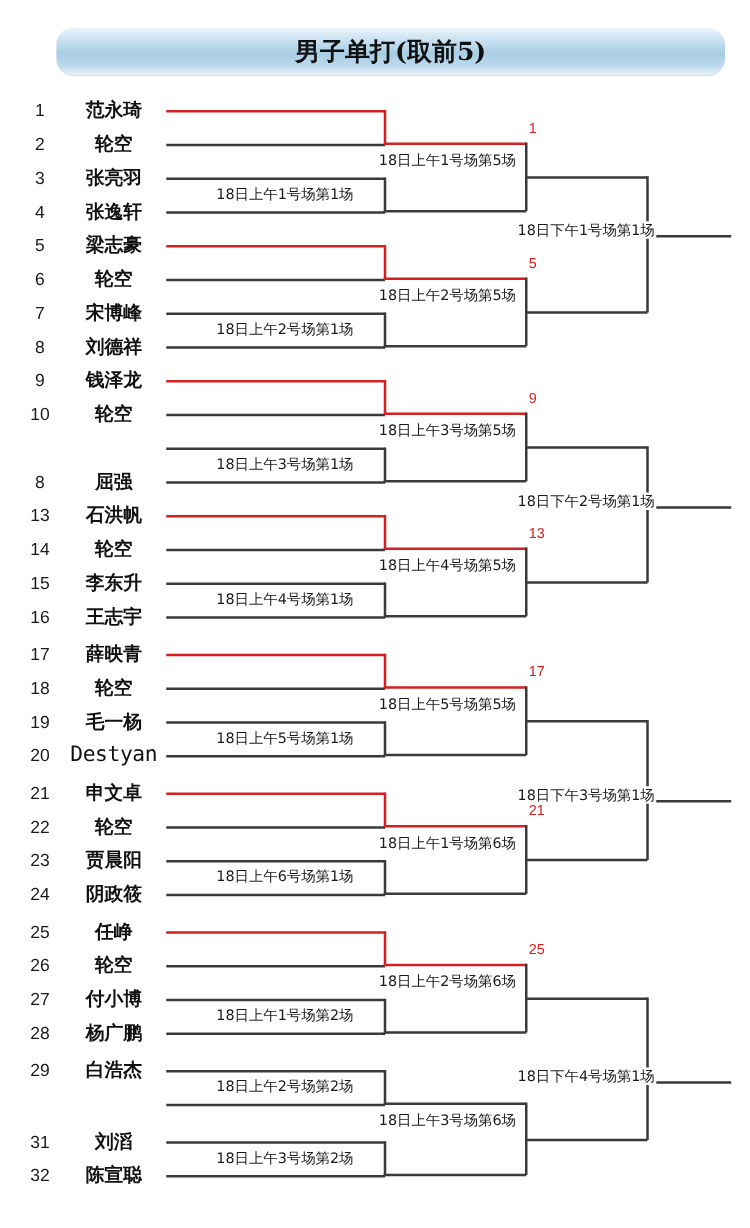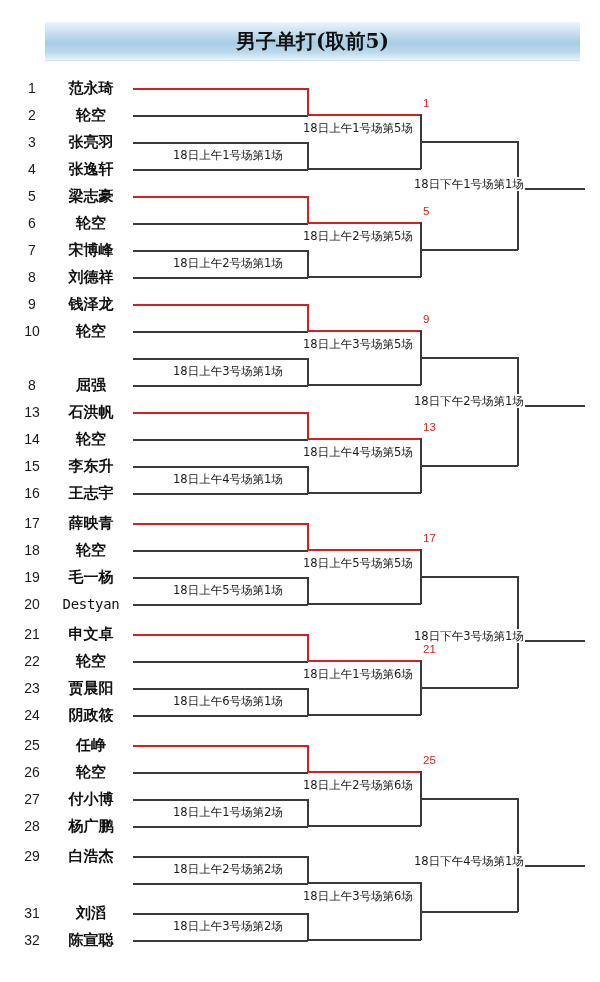--- a/index.html
+++ b/index.html
@@ -22,20 +22,21 @@
     top: 22px;
     width: 535px;
     height: 38px;
     background: linear-gradient(to bottom,
         #eef6fb 0%,
         #cfe4f2 22%,
         #a8cde4 55%,
         #bcd9ec 80%,
         #e8f3fa 100%);
     border-bottom: 1px solid #cfe2ee;
+    border-radius: 14px;
   }
   #title-text {
     position: absolute;
     left: 0;
     top: 0;
     width: 535px;
     height: 38px;
     line-height: 38px;
     text-align: center;
     font-size: 20px;
@@ -79,21 +80,21 @@
     font-size: 15px;
     color: #111111;
     line-height: 26px;
     font-weight: bold;
     font-family: "DejaVu Serif", "Liberation Serif", serif;
     white-space: nowrap;
   }
   .seed-name.latin {
     font-family: "DejaVu Sans Mono", "Liberation Mono", monospace;
     font-weight: normal;
-    font-size: 14px;
+    font-size: 17px;
     letter-spacing: -0.3px;
   }
 
   
   .hline {
     position: absolute;
     height: 0;
     border-top: 2px solid #3a3a3a;
   }
   .vline {

